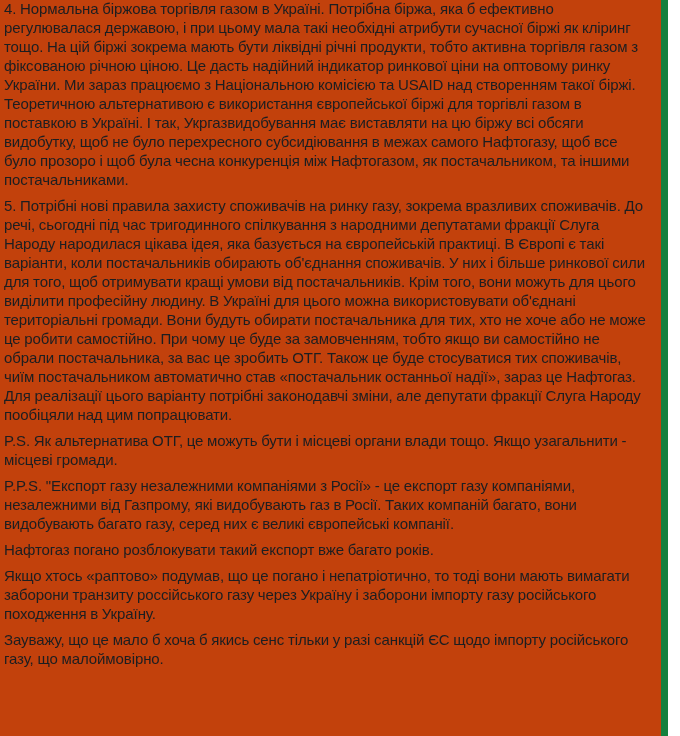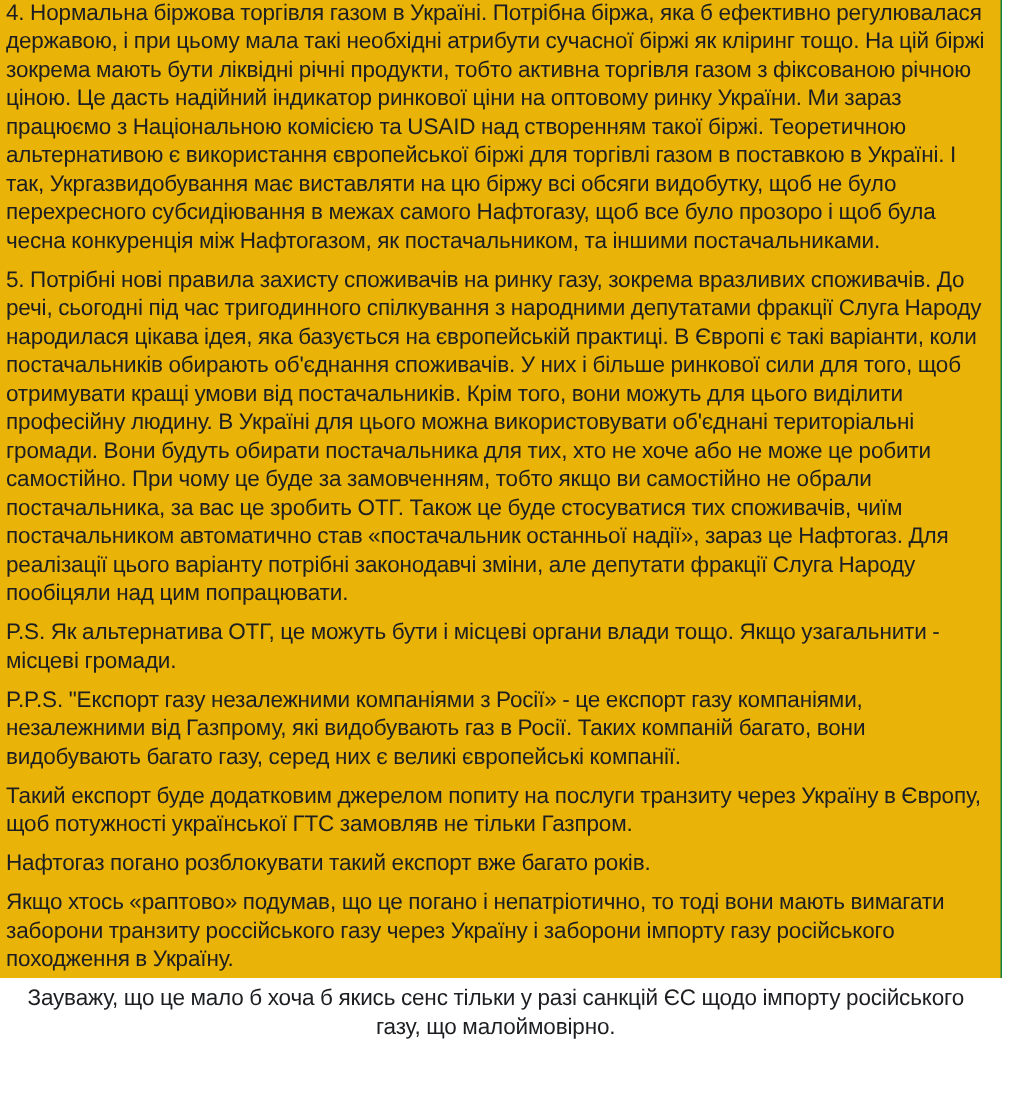--- a/index.html
+++ b/index.html
@@ -12,23 +12,23 @@
     height: 736px;
     overflow: hidden;
     position: relative;
     font-family: "Liberation Sans", sans-serif;
   }
   .post-column {
     position: absolute;
     top: 0;
     left: 0;
     width: 668px;
-    height: 652px;
-    border-right: 1px solid #15803d;
-    background: #eab308;
+    height: 736px;
+    border-right: 7px solid #15803d;
+    background: #c2410c;
     box-sizing: border-box;
   }
   .page-gutter {
     position: absolute;
     top: 0;
     right: 0;
     width: 11px;
     height: 736px;
     background: #ffffff;
   }
@@ -39,31 +39,29 @@
   .post-body p {
     margin: 0 0 7px 0;
     font-size: 15px;
     line-height: 19px;
     color: #1c1e21;
     letter-spacing: -0.1px;
     word-spacing: -0.3px;
   }
   .post-body p:last-child {
     margin-bottom: 15px;
-    text-align: center;
   }
 </style>
 </head>
 <body>
 
 <div class="post-column">
   <div class="post-body">
     <p>4. Нормальна біржова торгівля газом в Україні. Потрібна біржа, яка б ефективно регулювалася державою, і при цьому мала такі необхідні атрибути сучасної біржі як кліринг тощо. На цій біржі зокрема мають бути ліквідні річні продукти, тобто активна торгівля газом з фіксованою річною ціною. Це дасть надійний індикатор ринкової ціни на оптовому ринку України. Ми зараз працюємо з Національною комісією та USAID над створенням такої біржі. Теоретичною альтернативою є використання європейської біржі для торгівлі газом в поставкою в Україні. І так, Укргазвидобування має виставляти на цю біржу всі обсяги видобутку, щоб не було перехресного субсидіювання в межах самого Нафтогазу, щоб все було прозоро і щоб була чесна конкуренція між Нафтогазом, як постачальником, та іншими постачальниками.</p>
     <p>5. Потрібні нові правила захисту споживачів на ринку газу, зокрема вразливих споживачів. До речі, сьогодні під час тригодинного спілкування з народними депутатами фракції Слуга Народу народилася цікава ідея, яка базується на європейській практиці. В Європі є такі варіанти, коли постачальників обирають об'єднання споживачів. У них і більше ринкової сили для того, щоб отримувати кращі умови від постачальників. Крім того, вони можуть для цього виділити професійну людину. В Україні для цього можна використовувати об'єднані територіальні громади. Вони будуть обирати постачальника для тих, хто не хоче або не може це робити самостійно. При чому це буде за замовченням, тобто якщо ви самостійно не обрали постачальника, за вас це зробить ОТГ. Також це буде стосуватися тих споживачів, чиїм постачальником автоматично став «постачальник останньої надії», зараз це Нафтогаз. Для реалізації цього варіанту потрібні законодавчі зміни, але депутати фракції Слуга Народу пообіцяли над цим попрацювати.</p>
     <p>P.S. Як альтернатива ОТГ, це можуть бути і місцеві органи влади тощо. Якщо узагальнити - місцеві громади.</p>
     <p>P.P.S. "Експорт газу незалежними компаніями з Росії» - це експорт газу компаніями, незалежними від Газпрому, які видобувають газ в Росії. Таких компаній багато, вони видобувають багато газу, серед них є великі європейські компанії.</p>
-    <p>Такий експорт буде додатковим джерелом попиту на послуги транзиту через Україну в Європу, щоб потужності української ГТС замовляв не тільки Газпром.</p>
     <p>Нафтогаз погано розблокувати такий експорт вже багато років.</p>
     <p>Якщо хтось «раптово» подумав, що це погано і непатріотично, то тоді вони мають вимагати заборони транзиту россійського газу через Україну і заборони імпорту газу російського походження в Україну.</p>
     <p>Зауважу, що це мало б хоча б якись сенс тільки у разі санкцій ЄС щодо імпорту російського газу, що малоймовірно.</p>
   </div>
 </div>
 <div class="page-gutter"></div>
 
 </body></html>

